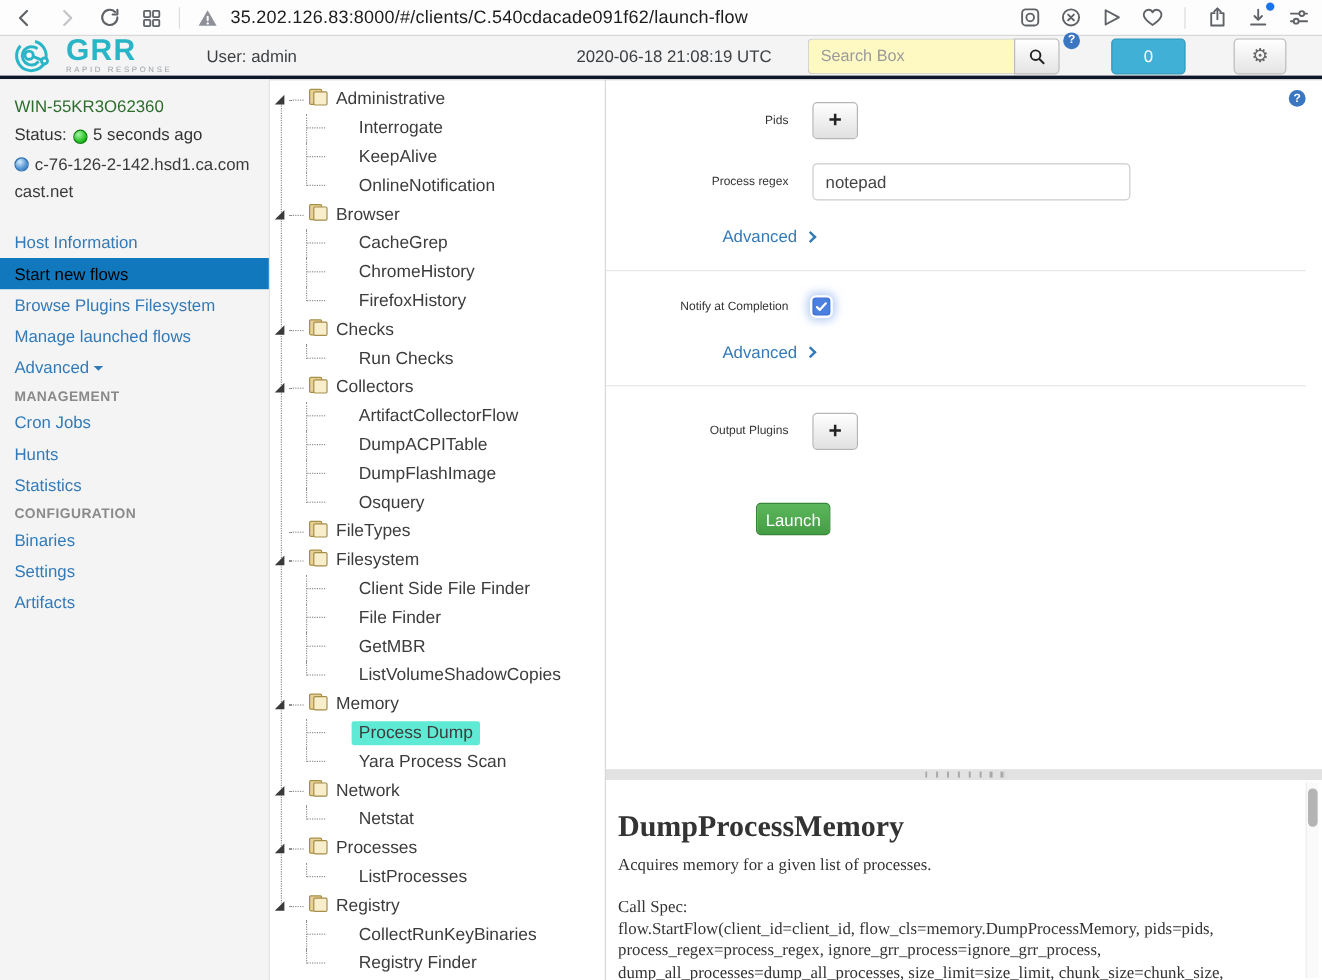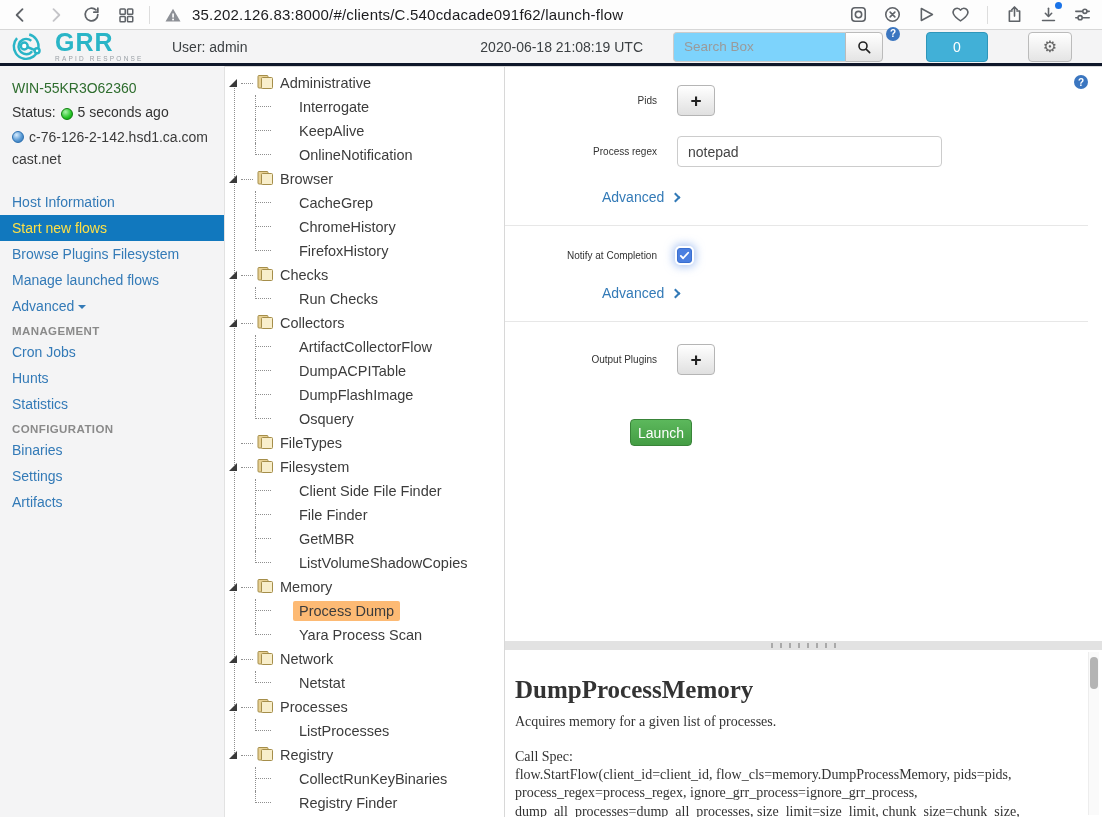--- a/index.html
+++ b/index.html
@@ -24,21 +24,21 @@
                 display:flex; align-items:center; padding:0 10px; }
   .logo { display:flex; align-items:center; gap:7px; width:162px; }
   .logo-text { line-height:1; }
   .logo-grr { font-size:25px; font-weight:bold; color:#2ab5c7; letter-spacing:1px; }
   .logo-sub { font-size:6.5px; color:#9aa0a6; letter-spacing:2.2px; margin-top:1px; }
   .user-label { font-size:14px; color:#3c4043; }
   .hdr-time { font-size:14px; color:#3c4043; margin-left:auto; margin-right:30px; }
   .search-group { display:flex; position:relative; }
   .search-input { width:172px; height:30px; border:1px solid #ccc; border-right:none;
                   border-radius:4px 0 0 4px; padding:0 10px; font-size:13.5px;
-                  font-family:inherit; color:#555; background:#7dd3fc; }
+                  font-family:inherit; color:#555; background:#fef9c3; }
   .search-input::placeholder { color:#9a9a9a; }
   .btn-gray { height:30px; background:linear-gradient(#ffffff,#e4e4e4);
               border:1px solid #bbb; border-radius:4px; display:flex;
               align-items:center; justify-content:center; }
   .search-btn { width:38px; border-radius:0 4px 4px 0; }
   .help-badge { width:14px; height:14px; border-radius:50%; background:#3b76c0;
                 color:#fff; font-size:10px; font-weight:bold; display:flex;
                 align-items:center; justify-content:center; }
   .hdr-help { position:absolute; right:-17px; top:-5px; }
   .notif-btn { width:62px; height:30px; margin-left:43px; background:#41b0d7;
@@ -57,21 +57,21 @@
   .status-line { display:flex; align-items:flex-end; gap:5px; color:#333; margin-bottom:6px; }
   .status-dot { width:12px; height:12px; border-radius:50%;
                 background:radial-gradient(circle at 35% 30%, #a8f3a8, #27c427 60%, #0f930f);
                 border:1px solid #0c800c; }
   .host-line { color:#3a3a3a; line-height:1.6; word-break:break-all; }
   .globe-icon { display:inline-block; width:12px; height:12px; border-radius:50%;
                 background:radial-gradient(circle at 35% 30%, #d6ecff, #5b9bd5 55%, #2a6fb0);
                 border:1px solid #2a6fb0; margin-right:5px; vertical-align:-1px; }
   .side-nav { margin-top:8px; }
   .side-link { color:#337ab7; padding:5px 12px; cursor:pointer; }
-  .side-link.active { background:#1178be; color:#fde047; }
+  .side-link.active { background:#1178be; color:#000000; }
   .caret { display:inline-block; width:0; height:0; border-left:4px solid transparent;
            border-right:4px solid transparent; border-top:4px solid #337ab7;
            margin-left:4px; vertical-align:2px; }
   .side-section-header { color:#8a8a8a; font-size:11.5px; font-weight:bold;
                          letter-spacing:.4px; padding:6px 12px 2px 12px; }
 
   
   .tree-panel { width:280px; background:#fff; border-right:1px solid #d8d8d8;
                 border-top:1px solid #d9d9d9; padding-top:4px; position:relative;
                 flex-shrink:0; font-size:14.5px; color:#3c3c3c; }
@@ -84,21 +84,21 @@
                    border-bottom:8px solid #3a3a3a; margin-right:4px; }
   .rdots { width:12px; border-top:1px dotted #8f8f8f; margin-right:4px; flex-shrink:0; }
   .folder-icon { flex-shrink:0; margin-right:6px; }
   .elbow { width:20px; align-self:stretch; position:relative; margin-left:26px; flex-shrink:0; }
   .elbow::before { content:''; position:absolute; left:0; top:0; height:24px;
                    border-left:1px dotted #8f8f8f; }
   .elbow.last::before { height:12px; }
   .elbow::after { content:''; position:absolute; left:1px; top:11px; width:15px;
                   border-top:1px dotted #8f8f8f; }
   .leaf-label { margin-left:18px; padding:2px 6px; }
-  .leaf-label.selected { background:#fdba74; border-radius:2px; }
+  .leaf-label.selected { background:#5eead4; border-radius:2px; }
 
   
   .right-panel { flex:1; display:flex; flex-direction:column; min-width:0; }
   .form-area { height:575px; border-top:1px solid #d9d9d9; position:relative;
                padding-top:18px; overflow:hidden; }
   .form-help { position:absolute; top:8px; right:14px; }
   .form-row { display:flex; align-items:center; margin-bottom:14px; }
   .form-label { width:172px; text-align:right; padding-right:20px; color:#333;
                 font-size:10px; flex-shrink:0; }
   .plus-btn { width:38px; height:31px; background:linear-gradient(#ffffff,#e0e0e0);

